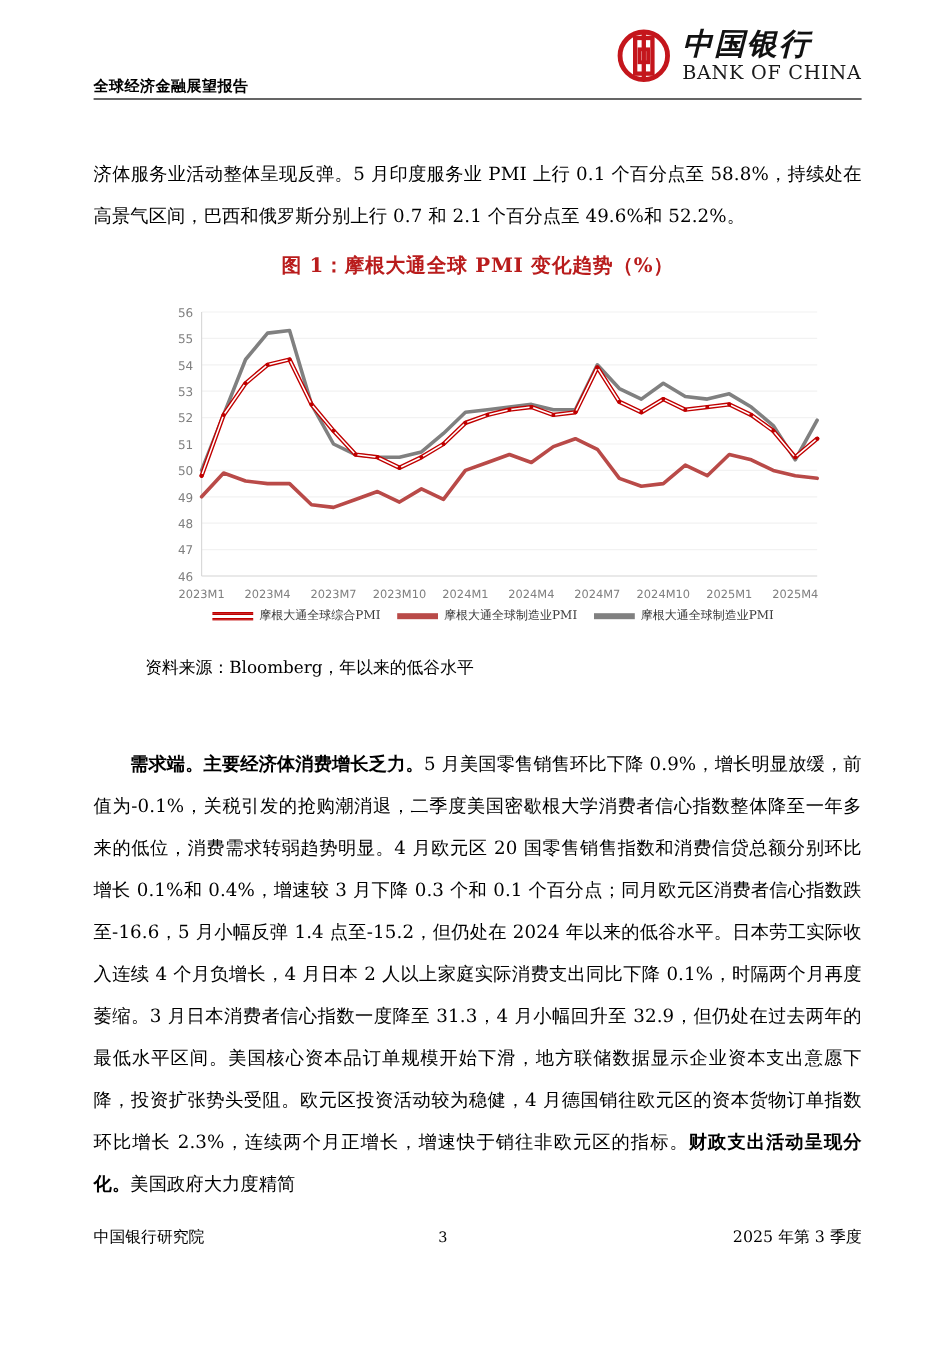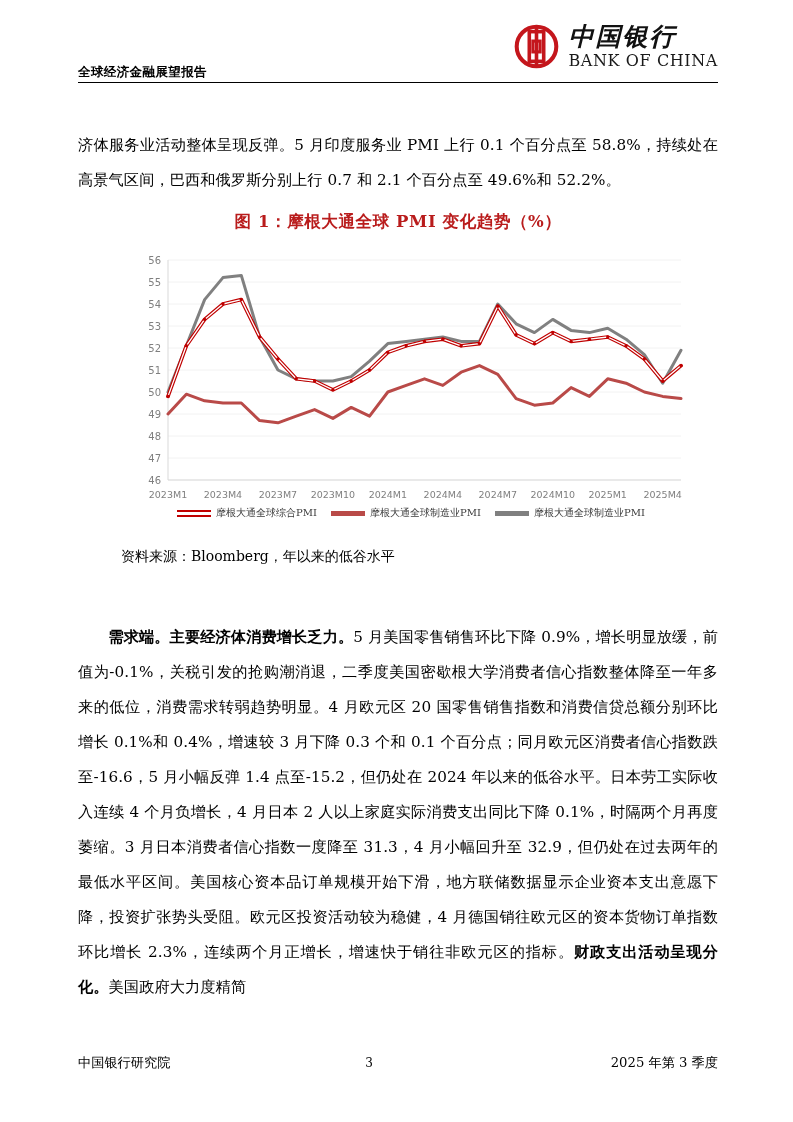--- a/index.html
+++ b/index.html
@@ -170,21 +170,21 @@
     color: #000000;
     white-space: nowrap;
   }
 
   .para-body { top: 588px; }
 
   
   .footer {
     position: absolute;
     left: 78px;
-    top: 1054px;
+    top: 1022px;
     width: 640px;
     display: flex;
     align-items: baseline;
     font-family: "DejaVu Serif", "Liberation Serif", serif;
     font-size: 13.2px;
     color: #000000;
   }
   .footer-left { flex: 0 0 auto; }
   .footer-center {
     flex: 1 1 auto;

